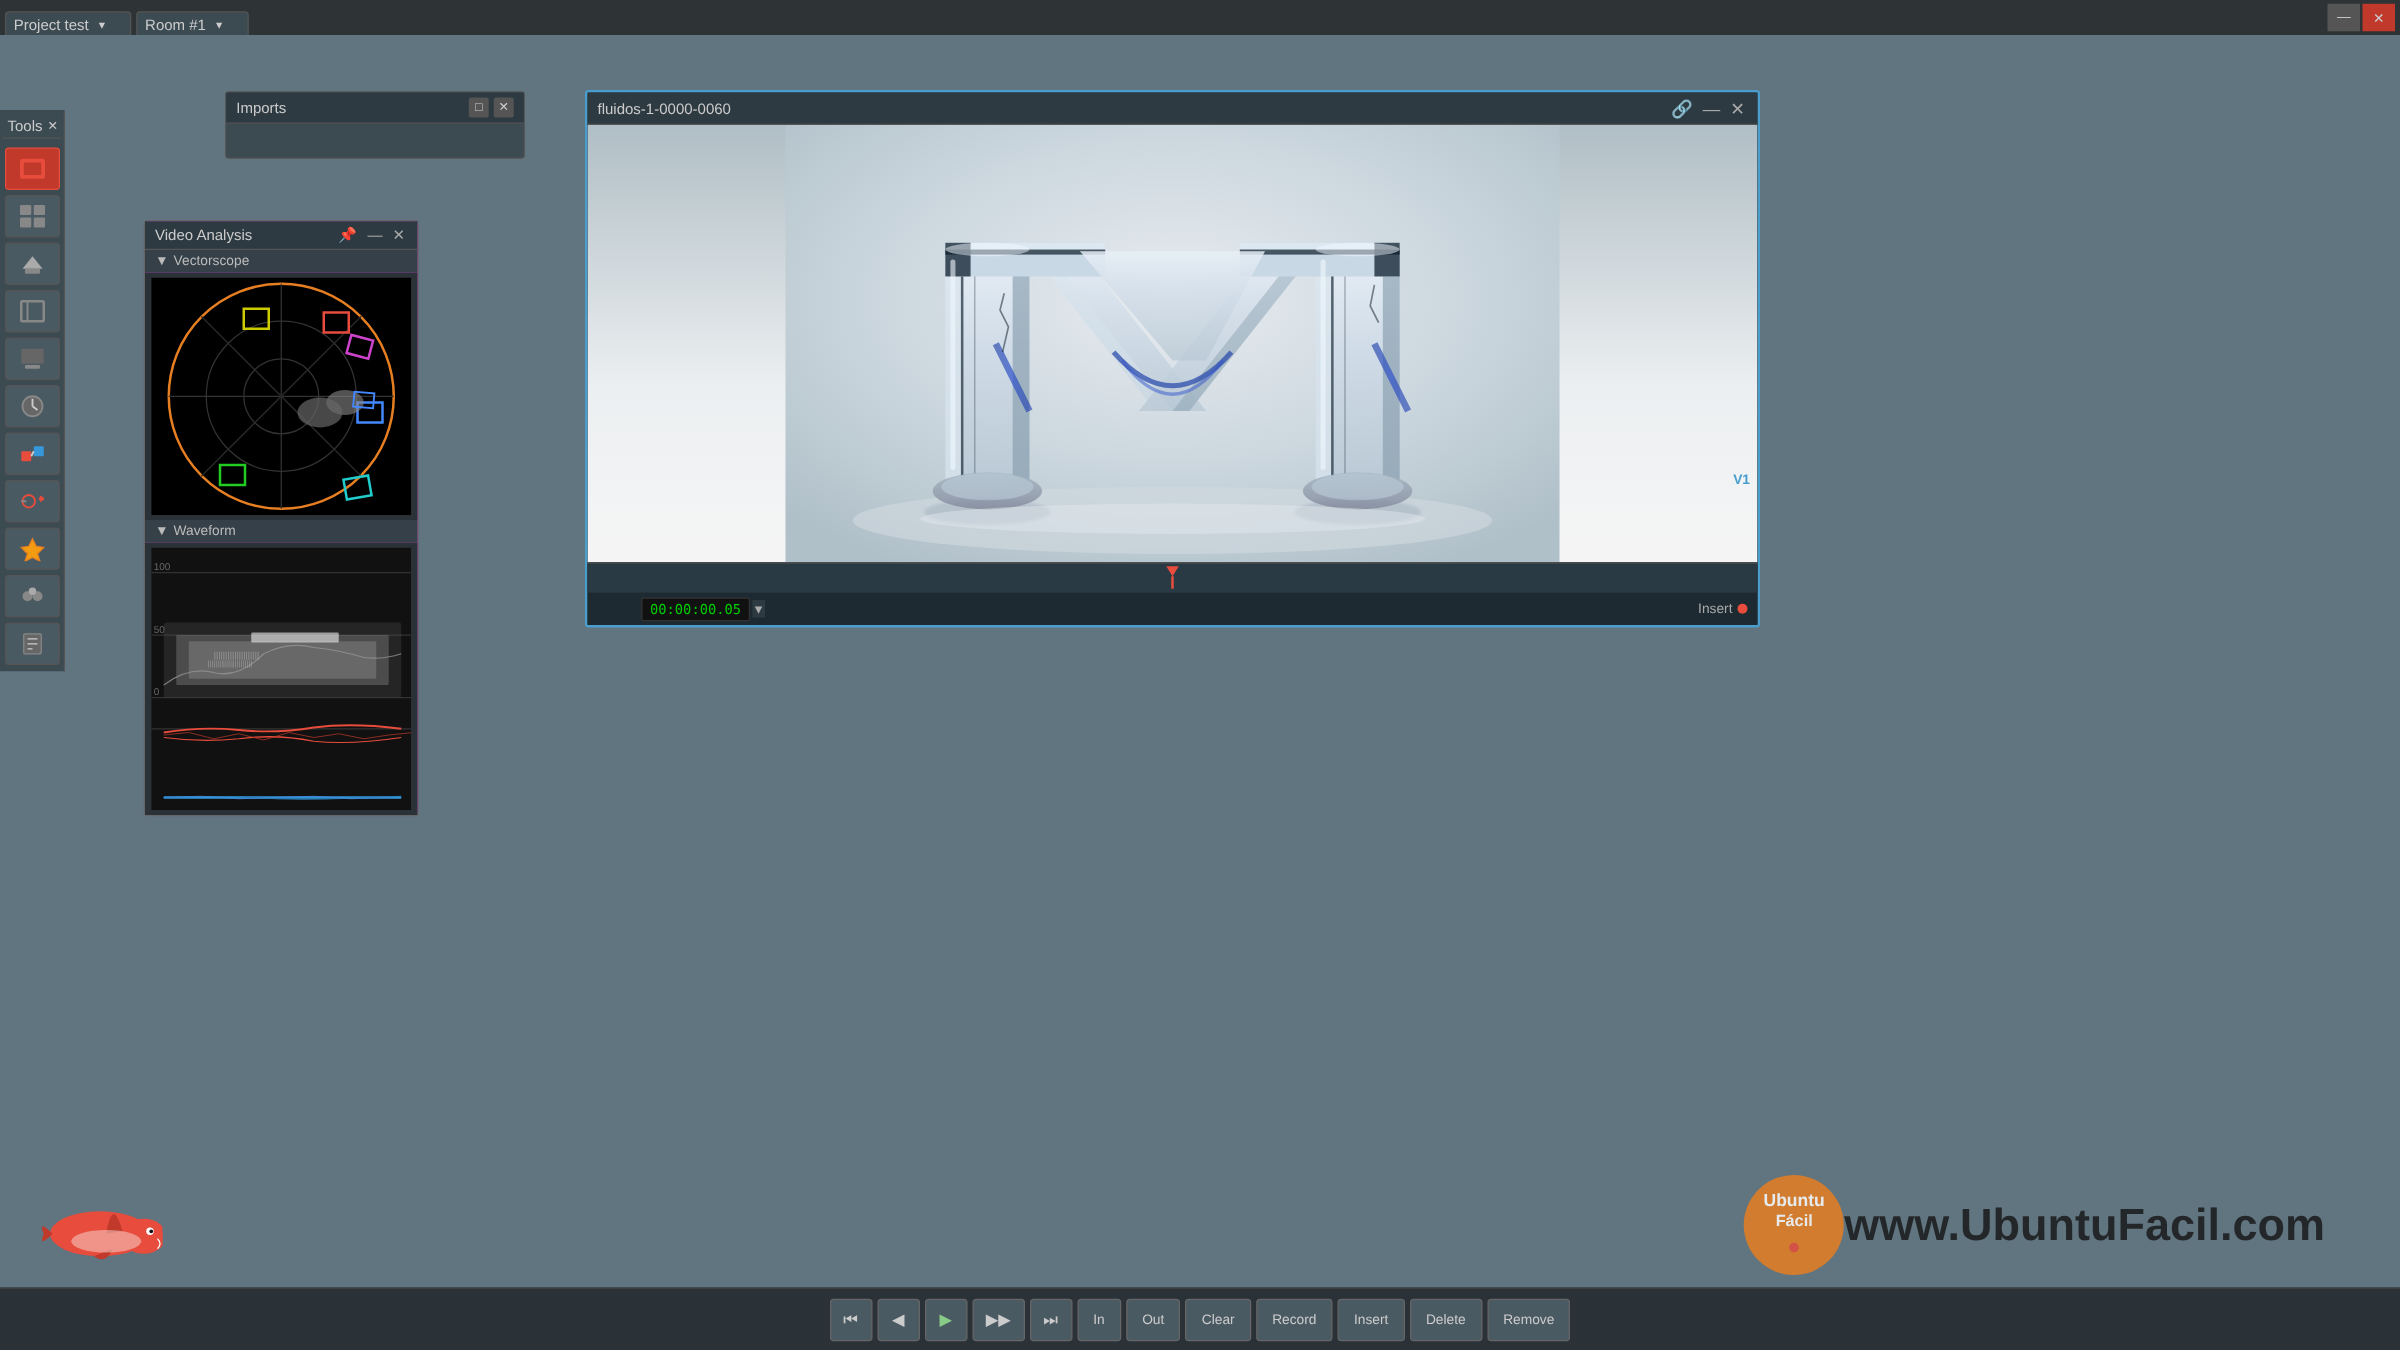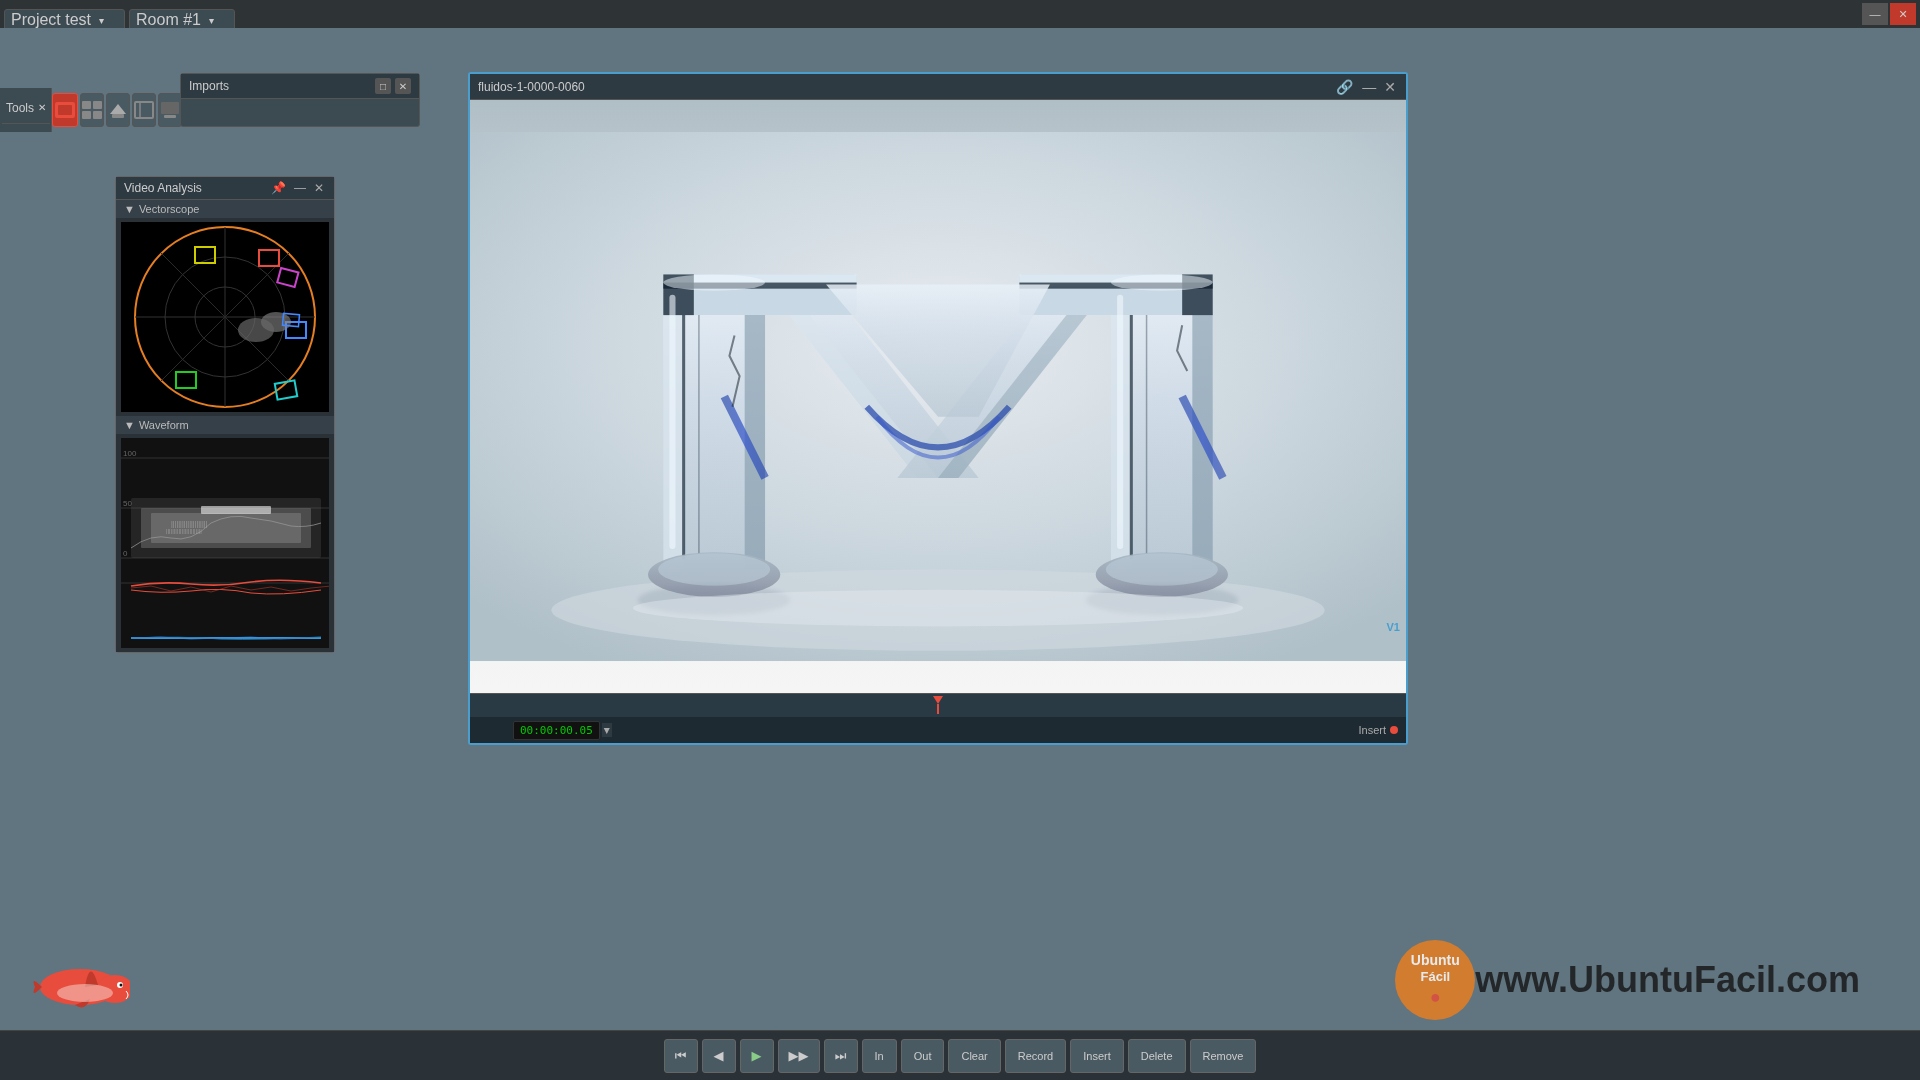--- a/index.html
+++ b/index.html
@@ -28,21 +28,21 @@
       align-items: center;
       gap: 4px;
       padding-left: 4px;
     }
     .project-dropdown {
       background: #3c4a52;
       color: #ccc;
       border: 1px solid #555;
       border-radius: 3px;
       padding: 2px 20px 2px 6px;
-      font-size: 16px;
+      font-size: 12px;
       cursor: pointer;
       position: relative;
       display: flex;
       align-items: center;
       gap: 4px;
       height: 22px;
       margin-top: 12px;
     }
     .project-dropdown::after {
       content: '▾';
@@ -79,21 +79,21 @@
 
     
     #tools-panel {
       position: absolute;
       left: 0;
       top: 60px;
       width: 52px;
       background: #3c4a52;
       border-right: 1px solid #555;
       display: flex;
-      flex-direction: row;
+      flex-direction: column;
       padding: 4px 2px;
       gap: 2px;
     }
     #tools-label {
       display: flex;
       align-items: center;
       gap: 4px;
       padding: 2px 4px;
       color: #ccc;
       font-size: 12px;
@@ -212,21 +212,21 @@
       display: block;
       margin: 0 auto;
     }
 
     
     #preview-window {
       position: absolute;
       left: 468px;
       top: 44px;
       width: 940px;
-      height: 673px;
+      height: 430px;
       background: #2a3238;
       border: 2px solid #4a9ece;
       border-radius: 3px;
       display: flex;
       flex-direction: column;
     }
     #preview-header {
       display: flex;
       align-items: center;
       justify-content: space-between;

